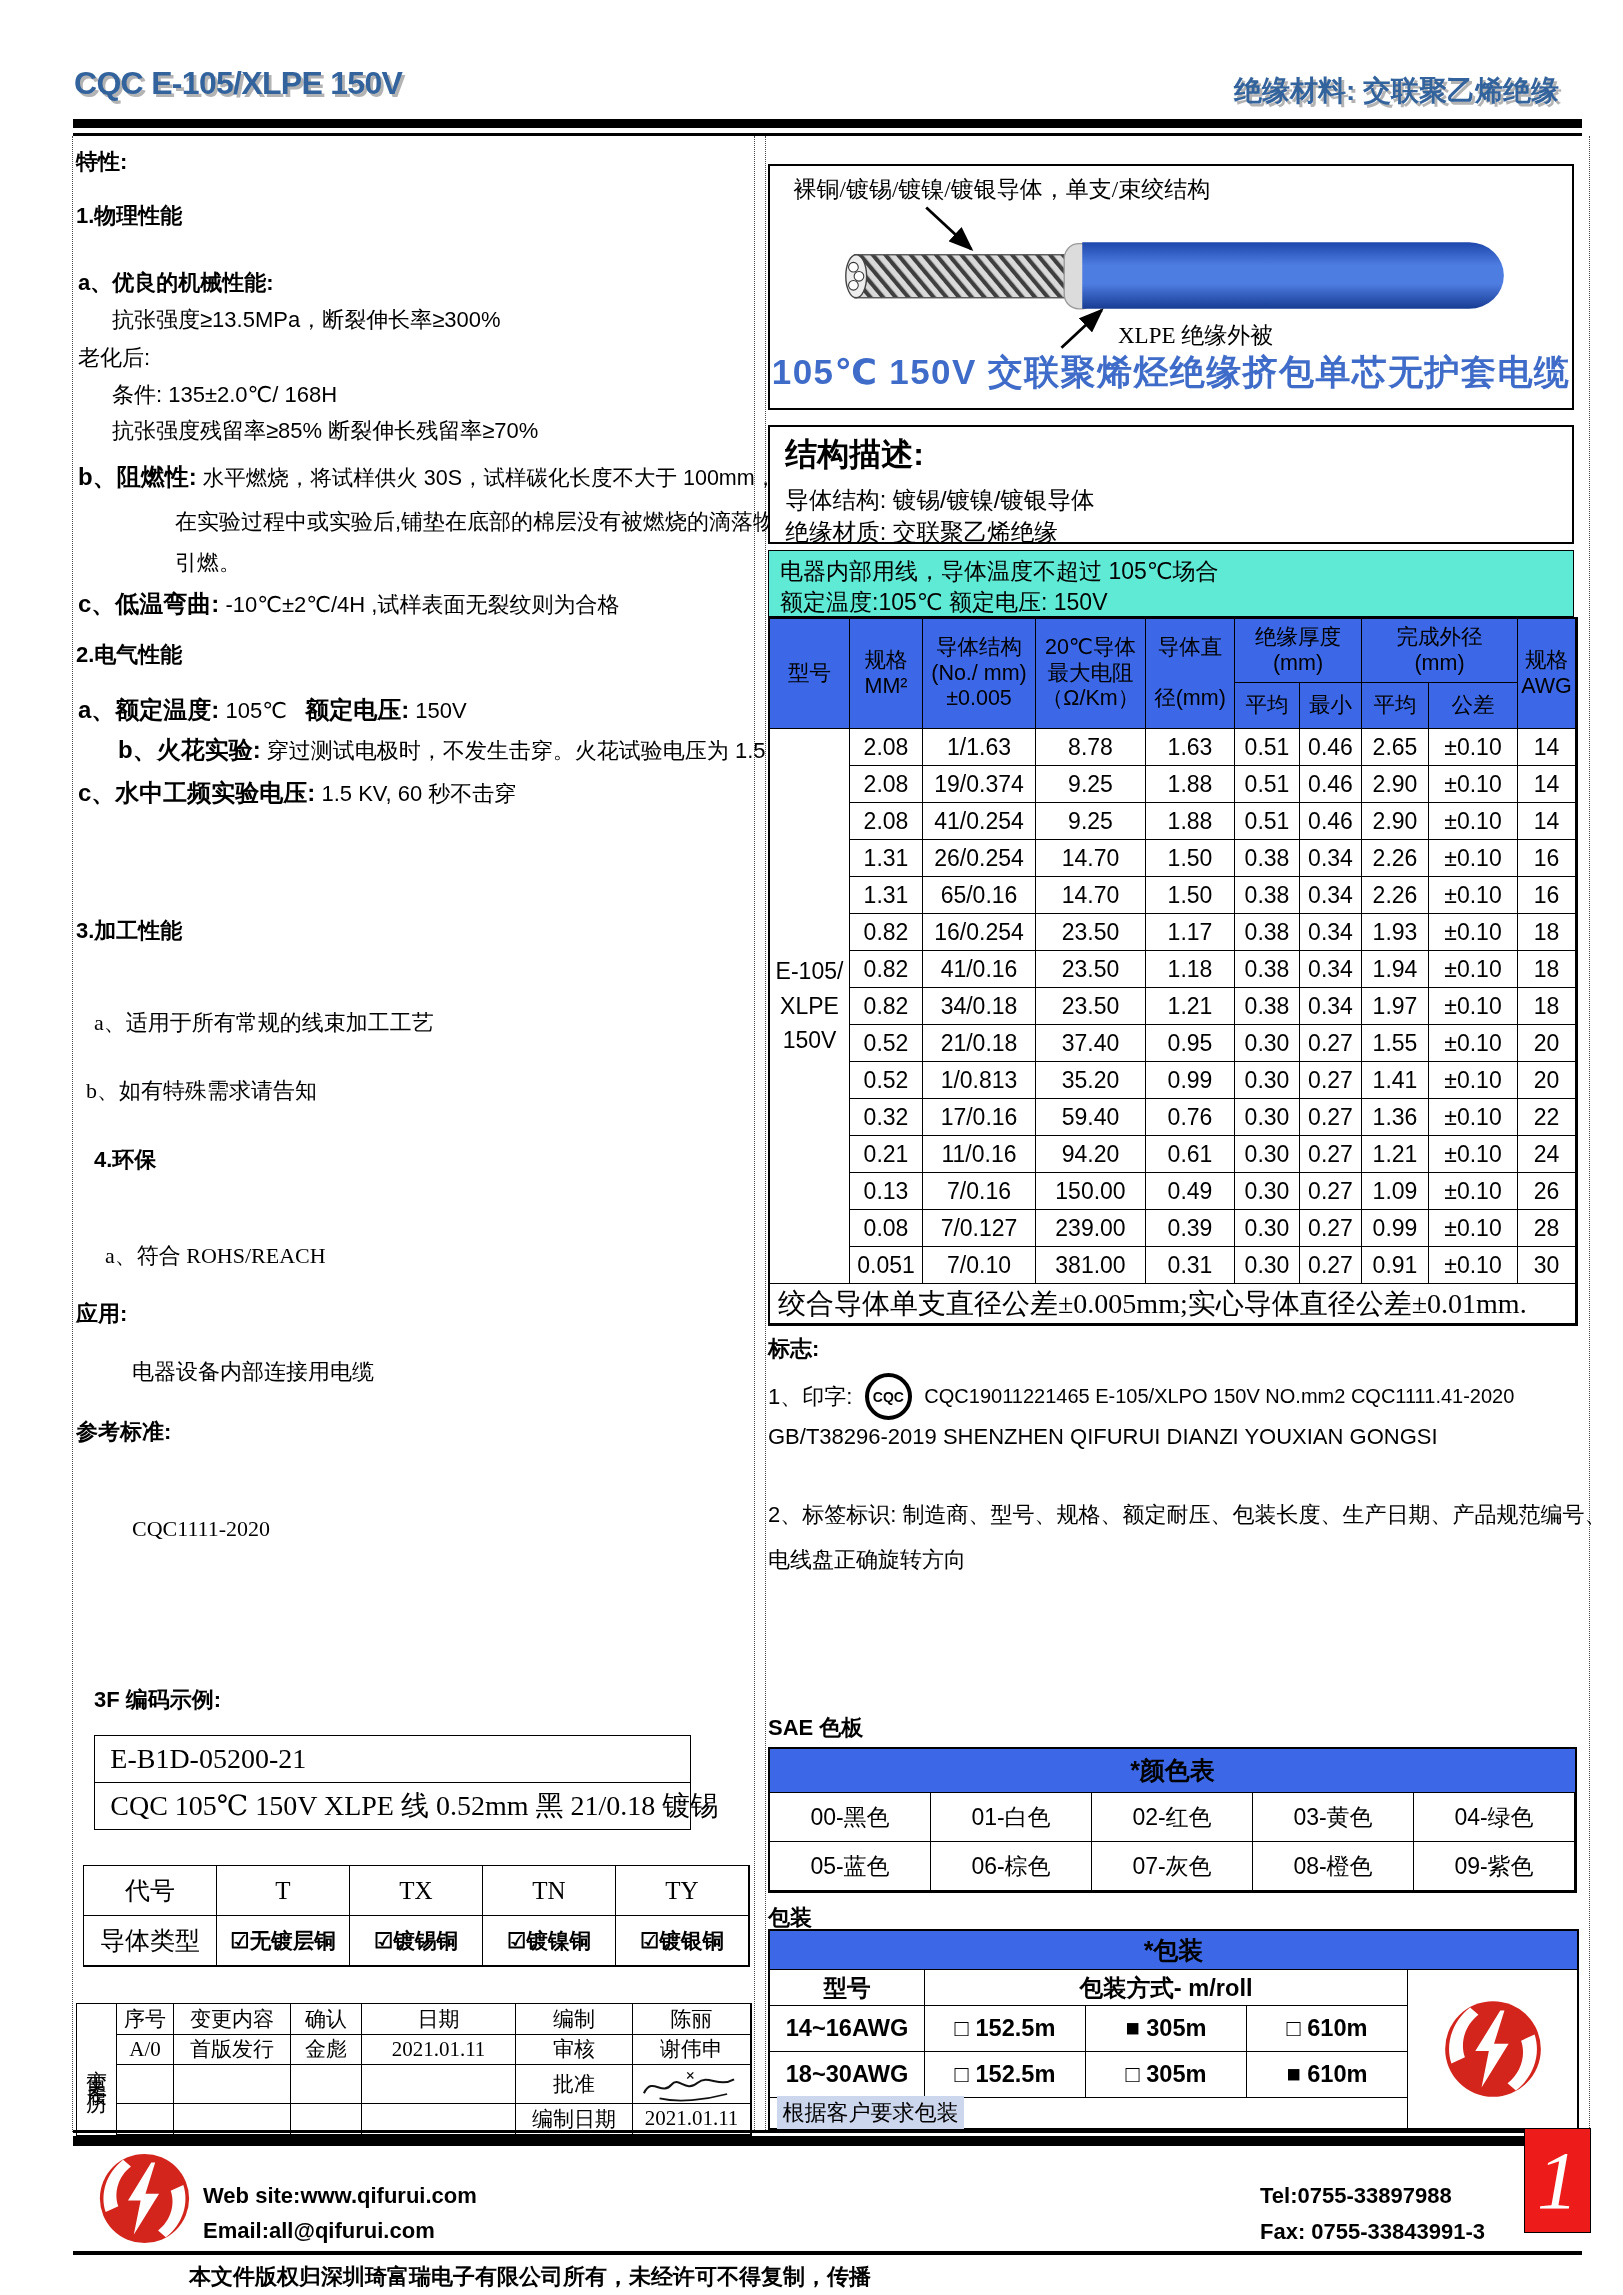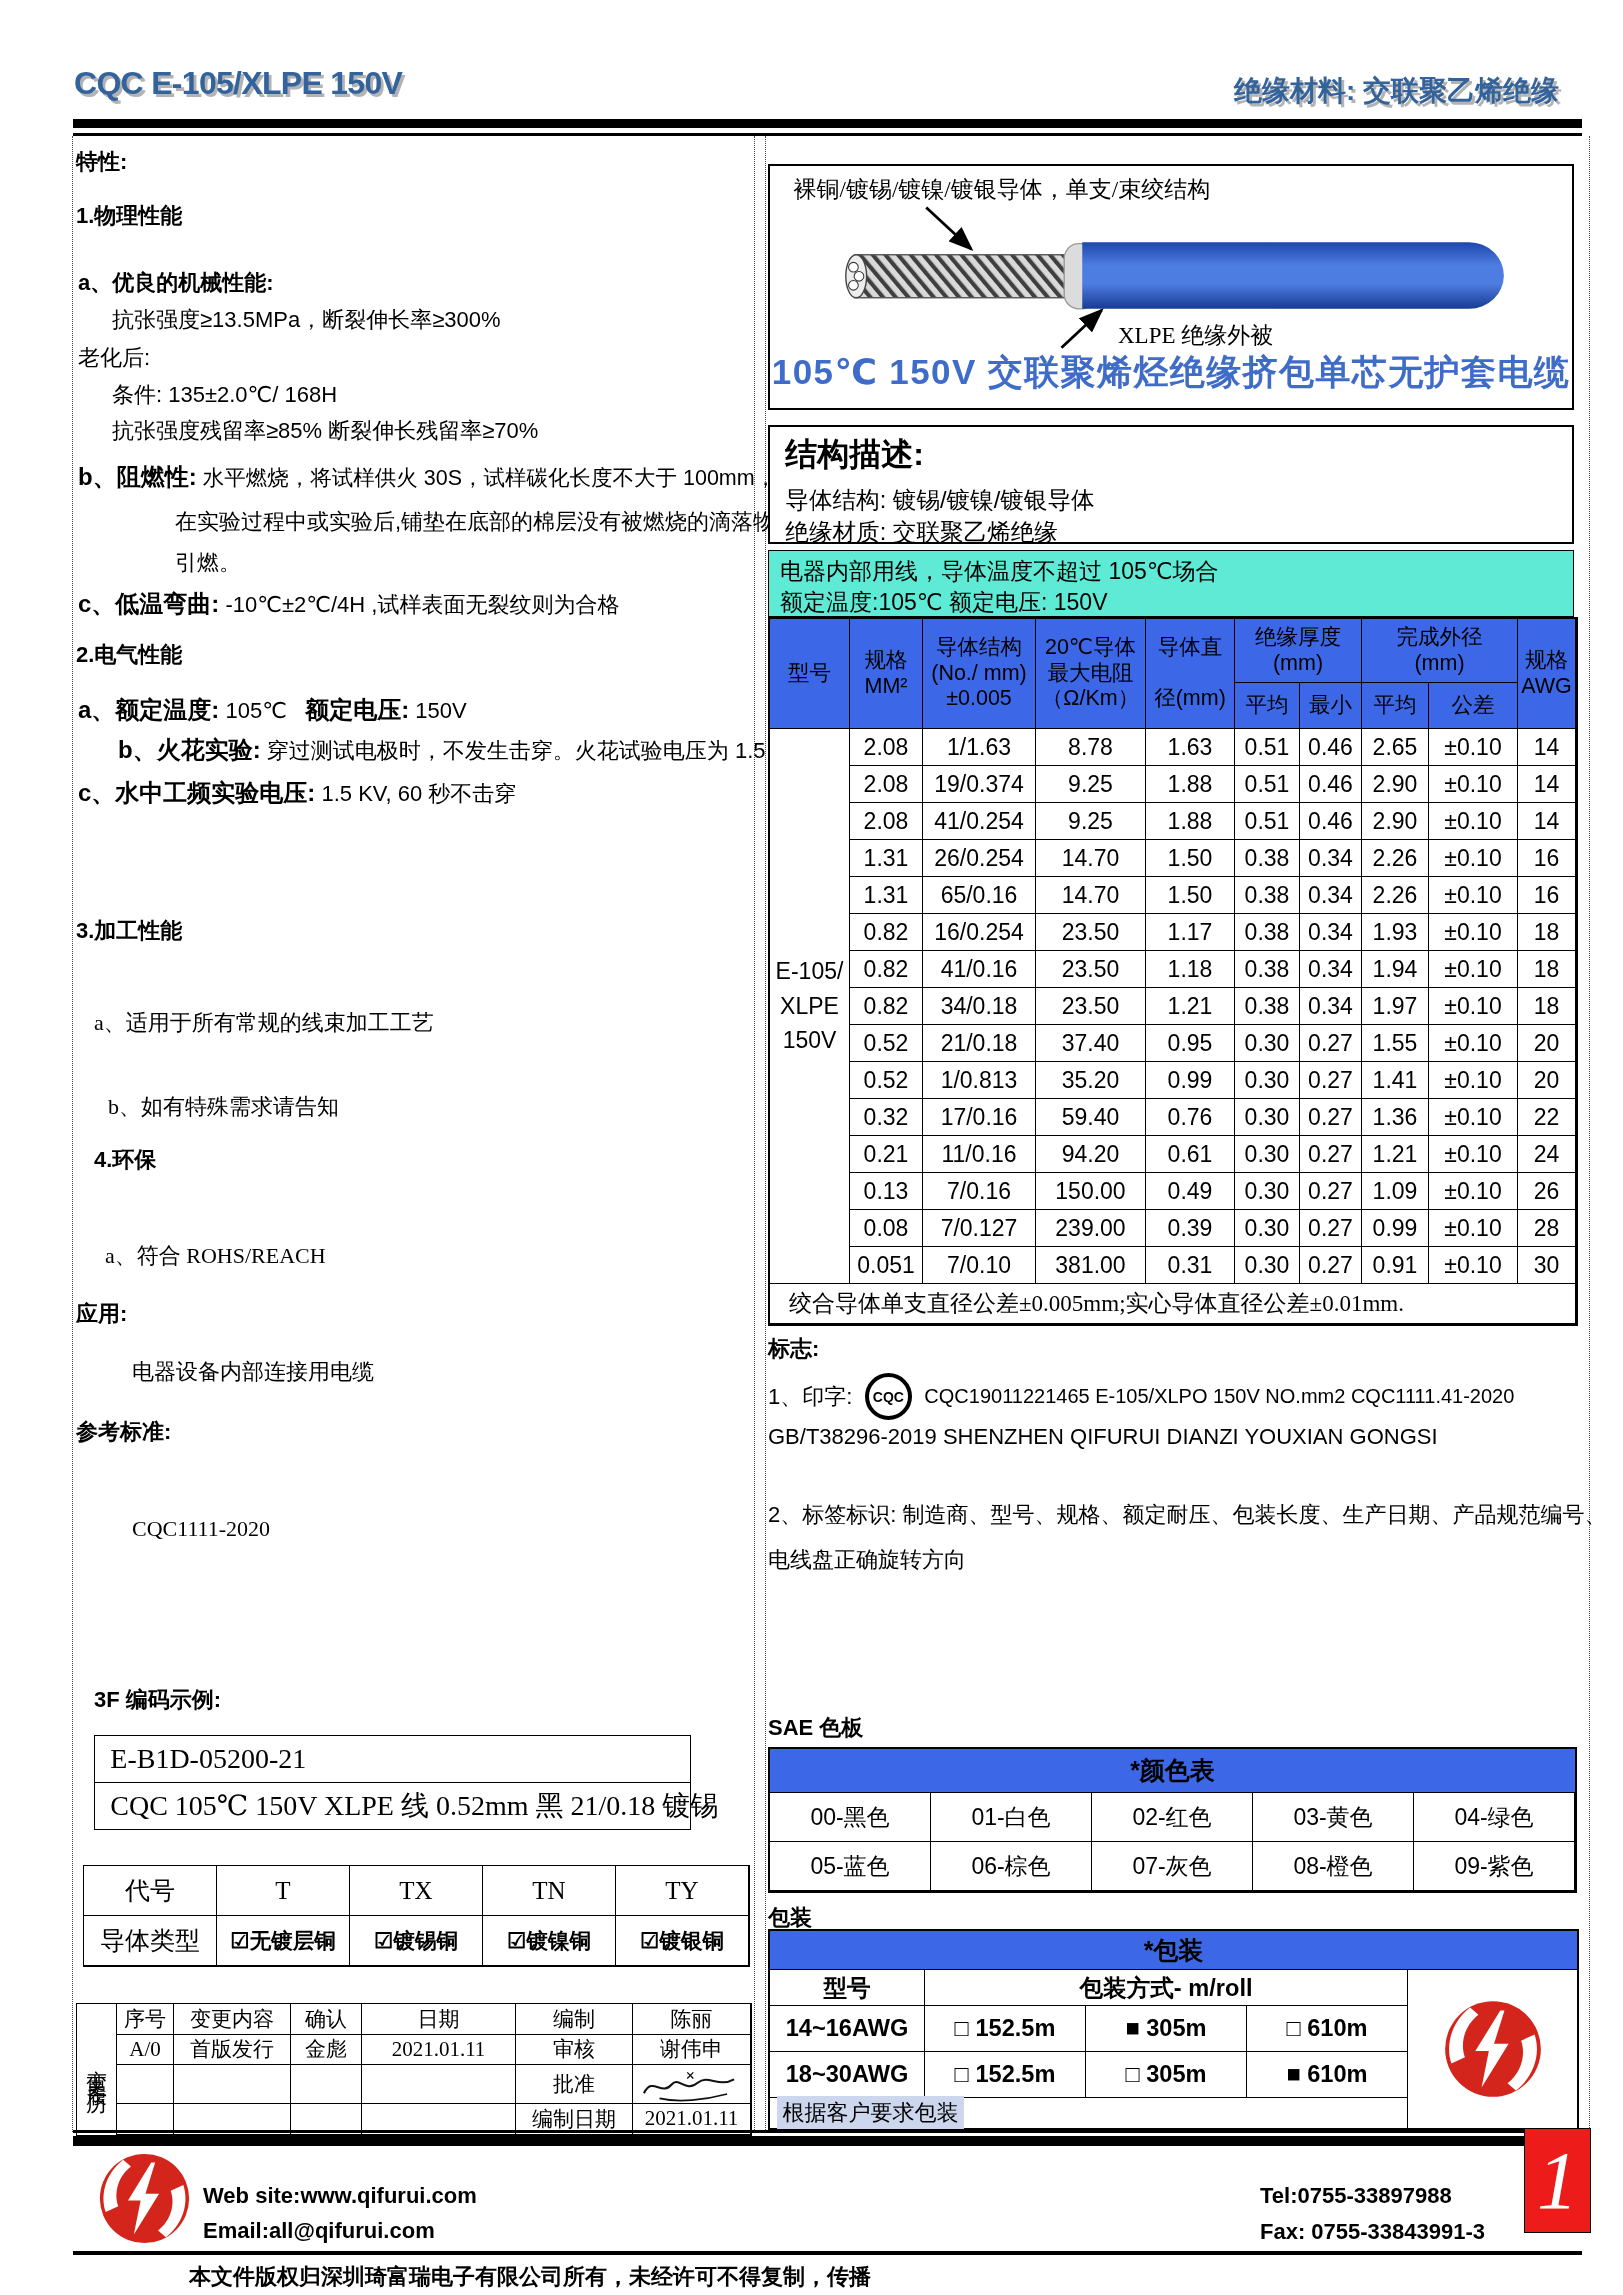--- a/index.html
+++ b/index.html
@@ -30,21 +30,21 @@
   .spec{position:absolute;left:768px;top:617px;display:grid;background:#fff;
         grid-template-columns:80px 73px 113px 110px 89px 65px 62px 67px 89px 58px;
         grid-template-rows:64px 46px repeat(15,37px) 40px;border:2.1px solid #000;box-sizing:border-box;}
   .sh{background:#3c68e8;display:flex;align-items:center;justify-content:center;text-align:center;
       white-space:pre-line;font-size:21.5px;line-height:1.18;border-right:1.4px solid #000;border-bottom:1.4px solid #000;}
   .sd{display:flex;align-items:center;justify-content:center;font-size:23px;
       border-right:1.4px solid #000;border-bottom:1.4px solid #000;}
   .rowc{display:contents;}
   .model-cell{grid-area:3/1/18/2;display:flex;align-items:center;justify-content:center;text-align:center;
       white-space:pre-line;font-size:23px;line-height:1.5;border-right:1.4px solid #000;border-bottom:1.4px solid #000;}
-  .note-cell{grid-area:18/1/19/11;display:flex;align-items:center;padding-left:19px;font-size:23px;
+  .note-cell{grid-area:18/1/19/11;display:flex;align-items:center;padding-left:8px;font-size:28px;
       font-family:"Liberation Serif","DejaVu Serif",serif;border-right:1.4px solid #000;border-bottom:1.4px solid #000;}
   
   .mark-line1{position:absolute;left:768px;top:1373px;display:flex;align-items:center;gap:12.5px;white-space:nowrap;}
   .cqc{display:inline-flex;align-items:center;justify-content:center;width:39px;height:39px;flex:none;
        border:4.2px solid #000;border-radius:50%;font-weight:bold;font-size:14px;}
   
   .sae{position:absolute;left:768px;top:1747px;display:grid;grid-template-columns:repeat(5,161px);
        grid-template-rows:44px 49px 49px;border:2.1px solid #000;box-sizing:border-box;}
   .sae-title{grid-column:1/-1;background:#3c68e8;display:flex;align-items:center;justify-content:center;
        font-size:25px;font-weight:bold;border-bottom:1.4px solid #000;}
@@ -113,21 +113,21 @@
 
   <div class="ln" style="left:78px;top:588px;"><span class="b t35">c、低温弯曲:</span> <span class="t32">-10℃±2℃/4H ,试样表面无裂纹则为合格</span></div>
 
   <div class="ln t54 b" style="left:76px;top:640px;">2.电气性能</div>
   <div class="ln" style="left:78px;top:694px;"><span class="b t35">a、额定温度:</span> <span class="t32">105℃</span>&nbsp;&nbsp;&nbsp;<span class="b t35">额定电压:</span> <span class="t32">150V</span></div>
   <div class="ln" style="left:78px;top:734px;margin-left:40px;"><span class="b t35">b、火花实验:</span> <span class="t32">穿过测试电极时，不发生击穿。火花试验电压为 1.5 KV</span></div>
   <div class="ln" style="left:78px;top:777px;"><span class="b t35">c、水中工频实验电压:</span> <span class="t32">1.5 KV, 60 秒不击穿</span></div>
 
   <div class="ln t54 b" style="left:76px;top:916px;">3.加工性能</div>
   <div class="ln t33 serif" style="left:94px;top:1008px;">a、适用于所有常规的线束加工工艺</div>
-  <div class="ln t33 serif" style="left:108px;top:1076px;margin-top:16px;">b、如有特殊需求请告知</div>
+  <div class="ln t33 serif" style="left:86px;top:1076px;">b、如有特殊需求请告知</div>
 
   <div class="ln t54 b" style="left:94px;top:1145px;">4.环保</div>
   <div class="ln t33 serif" style="left:105px;top:1241px;">a、符合 ROHS/REACH</div>
 
   <div class="ln t44 b" style="left:76px;top:1299px;">应用:</div>
   <div class="ln t33 serif" style="left:132px;top:1357px;">电器设备内部连接用电缆</div>
 
   <div class="ln t44 b" style="left:76px;top:1417px;">参考标准:</div>
   <div class="ln t40 serif" style="left:132px;top:1516px;">CQC1111-2020</div>
 

